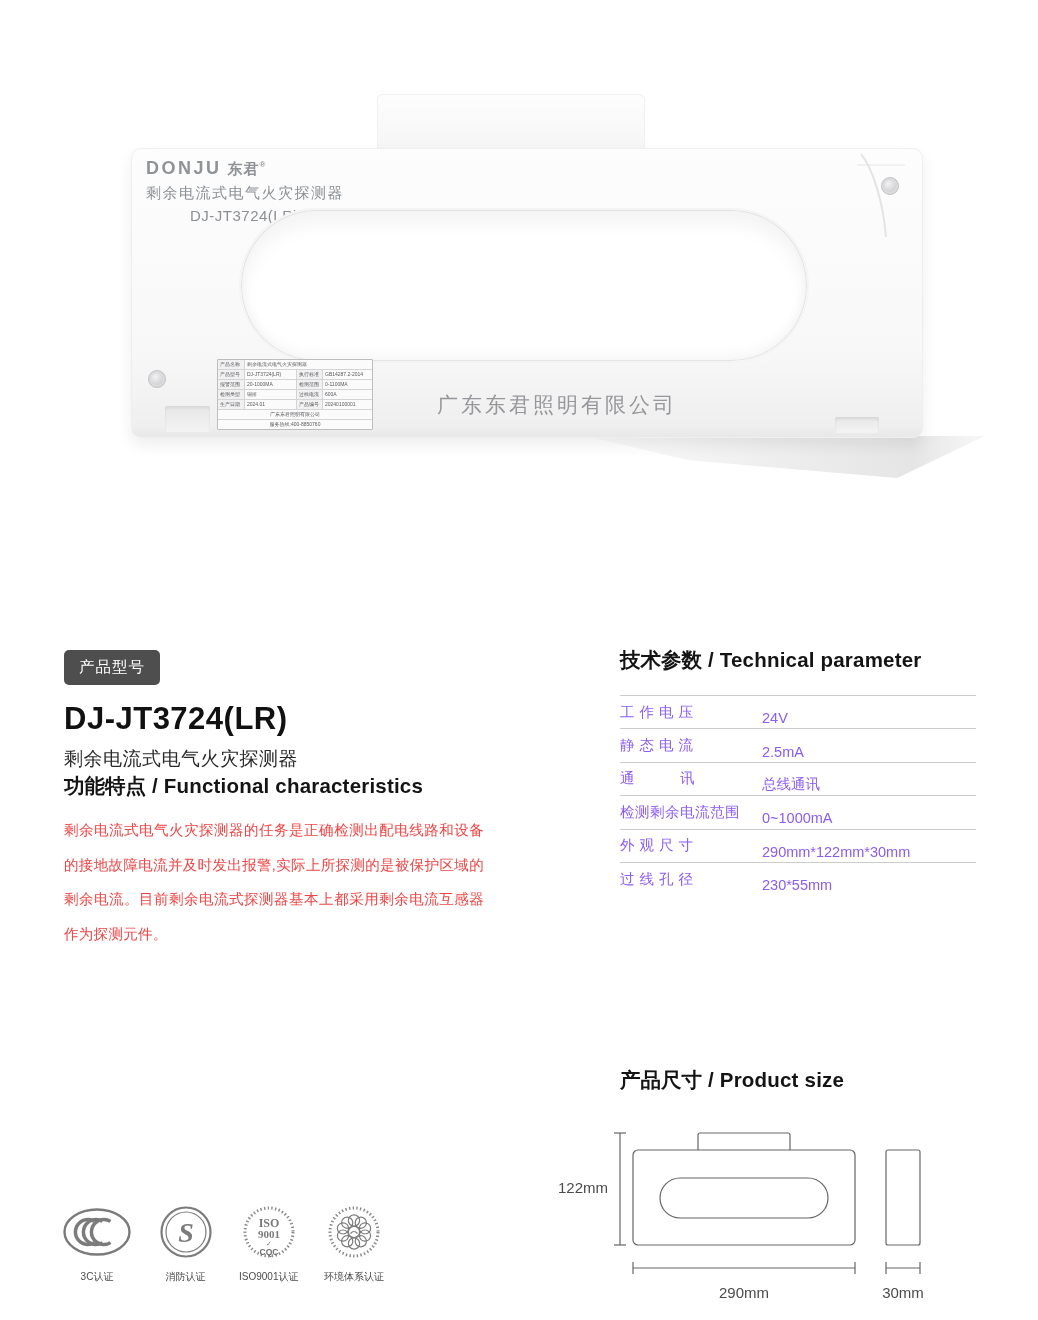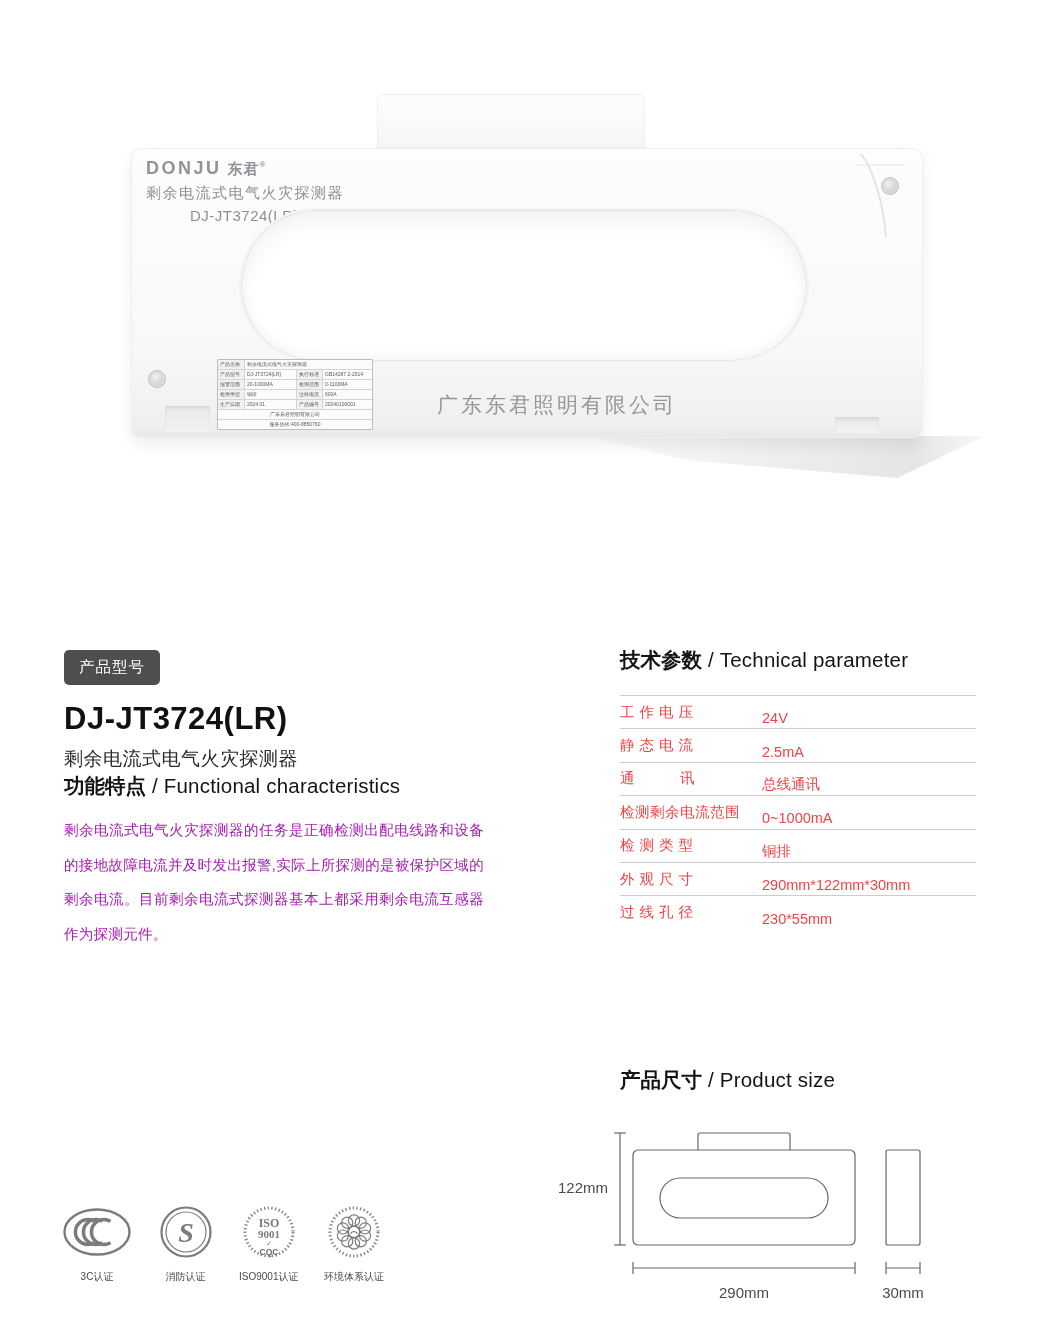--- a/index.html
+++ b/index.html
@@ -80,31 +80,31 @@
 
   
   .left-col { position:absolute; left:64px; top:650px; width:450px; }
   .badge {
     display:inline-block; background:#4e4e4e; color:#ffffff;
     font-size:15.5px; letter-spacing:1px; padding:7px 15px; border-radius:5px;
   }
   .model-title { margin-top:16px; font-size:31px; font-weight:800; letter-spacing:0.5px; color:#111; }
   .product-name { margin-top:9px; font-size:19px; color:#2a2a2a; letter-spacing:0.5px; }
   .sec-heading { font-size:20.5px; font-weight:800; color:#141414; }
-  .sec-heading .en { font-weight:400; margin-left:6px; letter-spacing:0.2px;text-align:center; }
+  .sec-heading .en { font-weight:700; margin-left:6px; letter-spacing:0.2px;text-align:center; }
   .feature-body {
     margin-top:13px; width:420px; font-size:14.5px; line-height:2.38;
-    color:#a21caf; letter-spacing:0.3px; text-align:justify;
+    color:#ef4444; letter-spacing:0.3px; text-align:justify;
   }
 
   
   .right-col { position:absolute; left:620px; top:646px; width:356px; }
   .right-col .sec-heading { margin-top:0; }
   .param-table { margin-top:21px; }
-  .prow { display:flex; align-items:center; height:33.4px; border-top:1px solid #cccccc; font-size:14.5px; color:#ef4444; }
+  .prow { display:flex; align-items:center; height:33.4px; border-top:1px solid #cccccc; font-size:14.5px; color:#8b5cf6; }
   .pl { width:142px; flex:none; letter-spacing:0.5px; }
   .pv { flex:1;margin-top:12px; }
   .size-heading-wrap { position:absolute; left:620px; top:1066px; }
 
   
   .dims { position:absolute; left:540px; top:1098px; }
 
   
   .certs { position:absolute; left:62px; top:1206px; width:322px; display:flex; justify-content:space-between; }
   .cert { display:flex; flex-direction:column; align-items:center; }
@@ -193,24 +193,20 @@
           <span class="pl">静 态 电 流</span>
           <span class="pv">2.5mA</span>
         </div>
       <div class="prow">
           <span class="pl">通　　　讯</span>
           <span class="pv">总线通讯</span>
         </div>
       <div class="prow">
           <span class="pl">检测剩余电流范围</span>
           <span class="pv">0~1000mA</span>
-        </div>
-      <div class="prow">
-          <span class="pl">检 测 类 型</span>
-          <span class="pv">铜排</span>
         </div>
       <div class="prow">
           <span class="pl">外 观 尺 寸</span>
           <span class="pv">290mm*122mm*30mm</span>
         </div>
       <div class="prow">
           <span class="pl">过 线 孔 径</span>
           <span class="pv">230*55mm</span>
         </div>
     </div>

